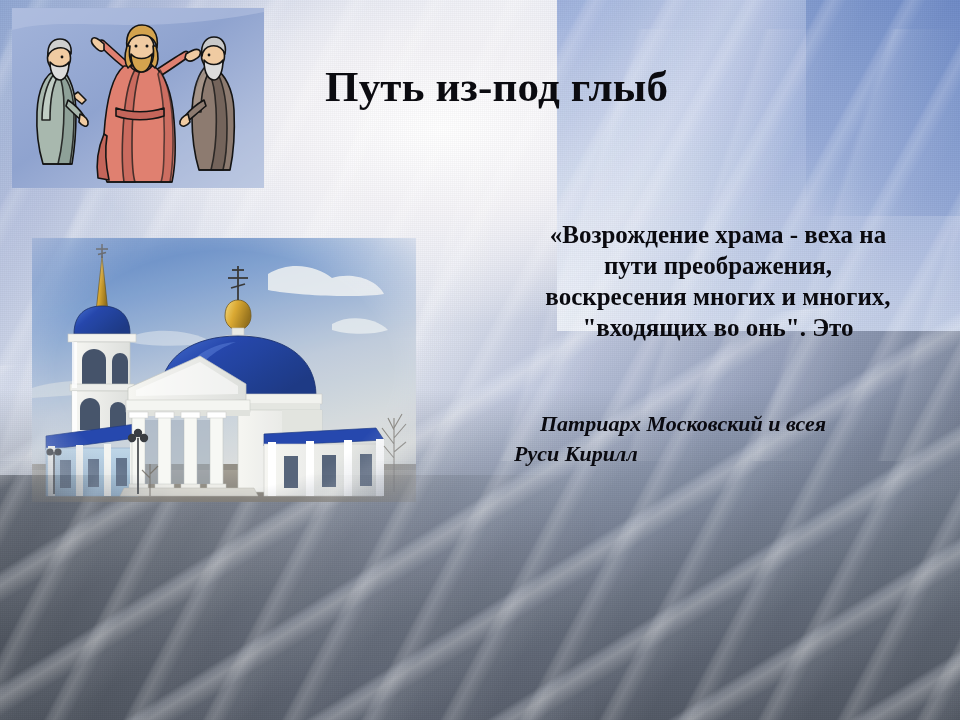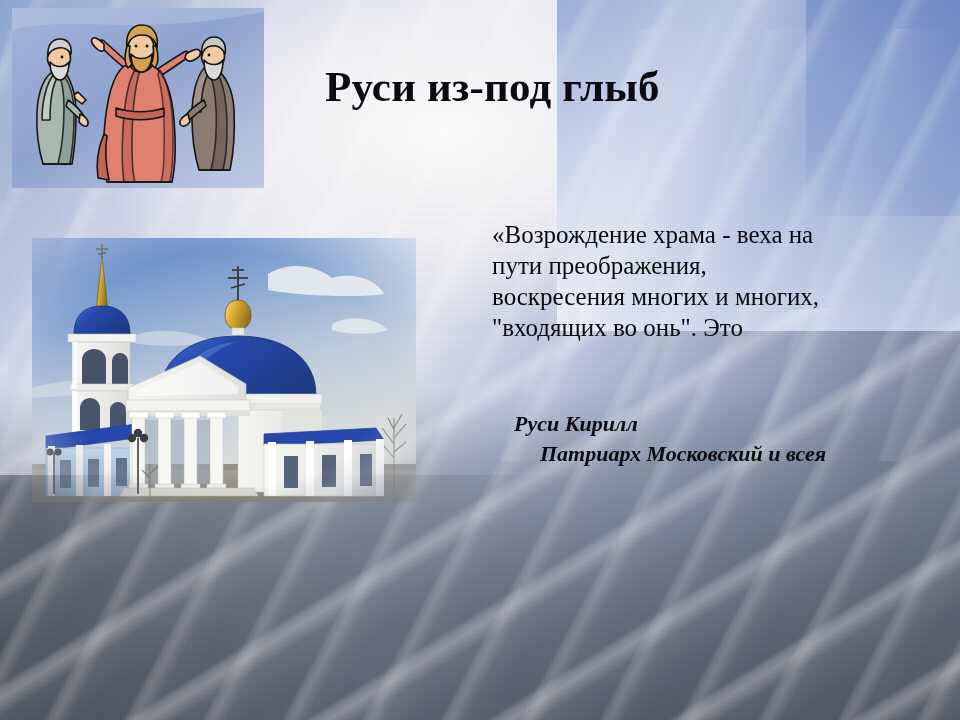--- a/index.html
+++ b/index.html
@@ -129,24 +129,25 @@
   .photo svg { display: block; width: 100%; height: 100%; }
 
   
   .quote {
     position: absolute;
     left: 492px; top: 219px;
     width: 452px;
   }
   .quote-line {
     font-size: 25px;
-    font-weight: normal;
+    font-weight: bold;
     color: #0a0a0f;
     line-height: 31px;
     white-space: nowrap;
+    text-align: center;
   }
   .attrib {
     position: absolute;
     left: 492px; top: 409px;
     width: 460px;
   }
   .attrib-line {
     font-size: 22px;
     font-weight: bold;
     font-style: italic;
@@ -290,21 +291,21 @@
           <path d="M192,52 C192,66 197,72 202,72 C207,72 211,64 211,52 C207,58 197,58 192,52 Z" fill="#dcdcdc"></path>
 
           <circle cx="197" cy="47" r="1.4" fill="#141414" stroke="none"></circle>
 
           <path d="M187,162 L218,162" fill="none"></path>
         </g>
       </g>
     </svg>
   </div>
 
-  <div class="title">Руси из-под глыб</div>
+  <div class="title">Путь из-под глыб</div>
 
   <div class="photo">
     <svg viewBox="0 0 384 264" xmlns="http://www.w3.org/2000/svg">
       <defs>
         <linearGradient id="skyG" x1="0" y1="0" x2="0.35" y2="1">
           <stop offset="0%" stop-color="#4d79bd"></stop>
           <stop offset="30%" stop-color="#7fa0cf"></stop>
           <stop offset="62%" stop-color="#bcc9da"></stop>
           <stop offset="100%" stop-color="#dfe1dd"></stop>
         </linearGradient>
@@ -483,18 +484,18 @@
   </div>
 
   <div class="quote">
     <div class="quote-line">«Возрождение храма - веха на</div>
     <div class="quote-line">пути  преображения,</div>
     <div class="quote-line">воскресения многих и многих,</div>
     <div class="quote-line">"входящих во онь". Это</div>
   </div>
 
   <div class="attrib">
+    <div class="attrib-line indent">Патриарх Московский и всея</div>
     <div class="attrib-line indent2">Руси  Кирилл</div>
-    <div class="attrib-line indent">Патриарх Московский и всея</div>
   </div>
 
 
 </div>
 
 </body></html>

